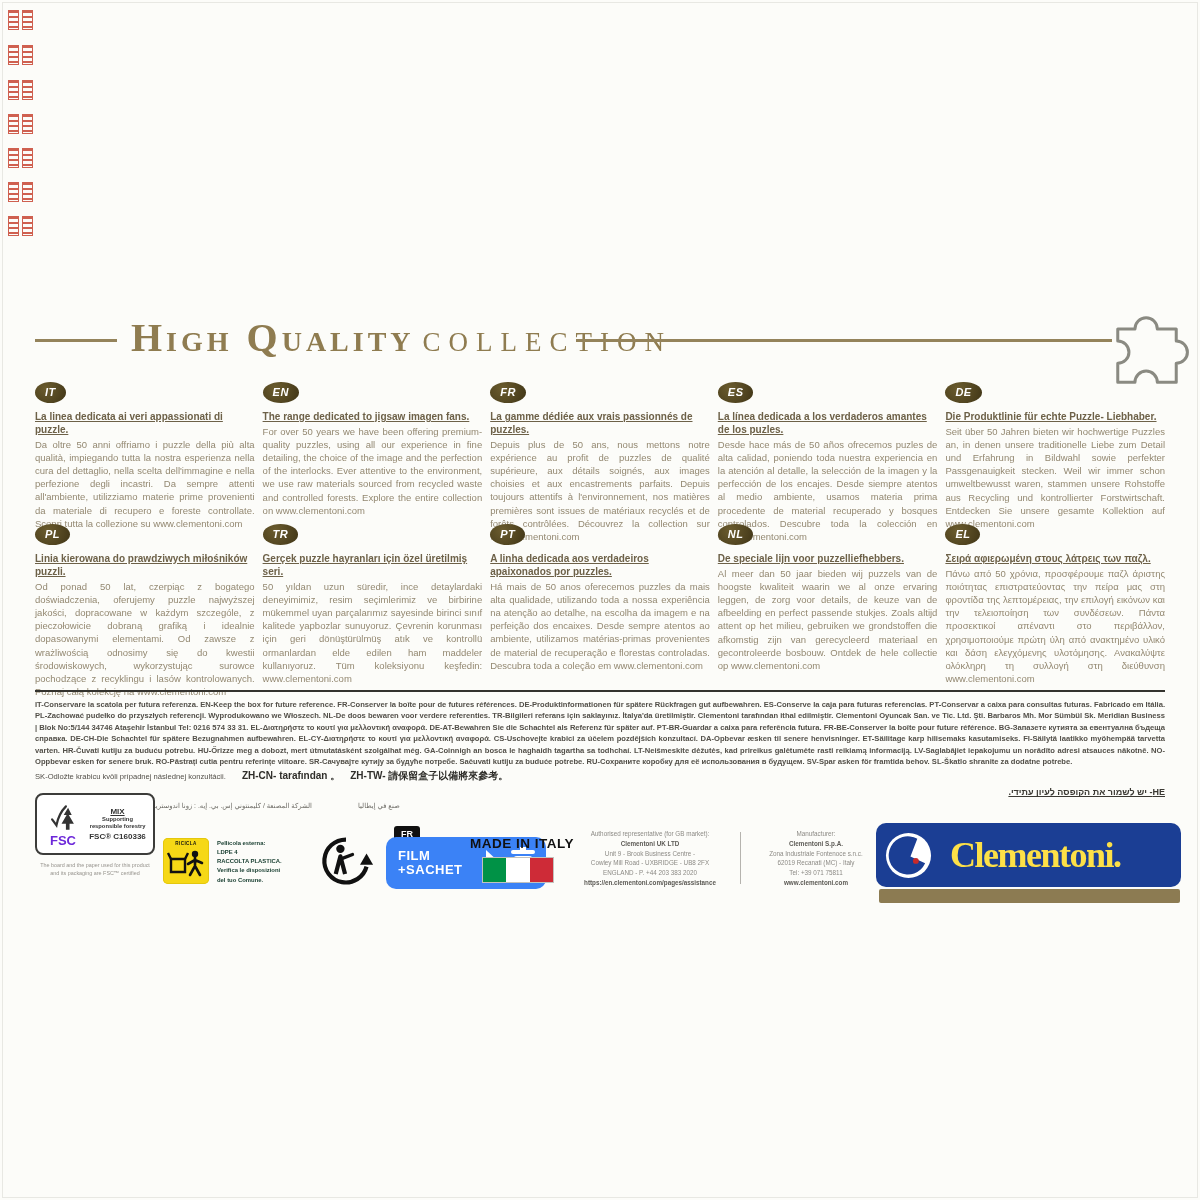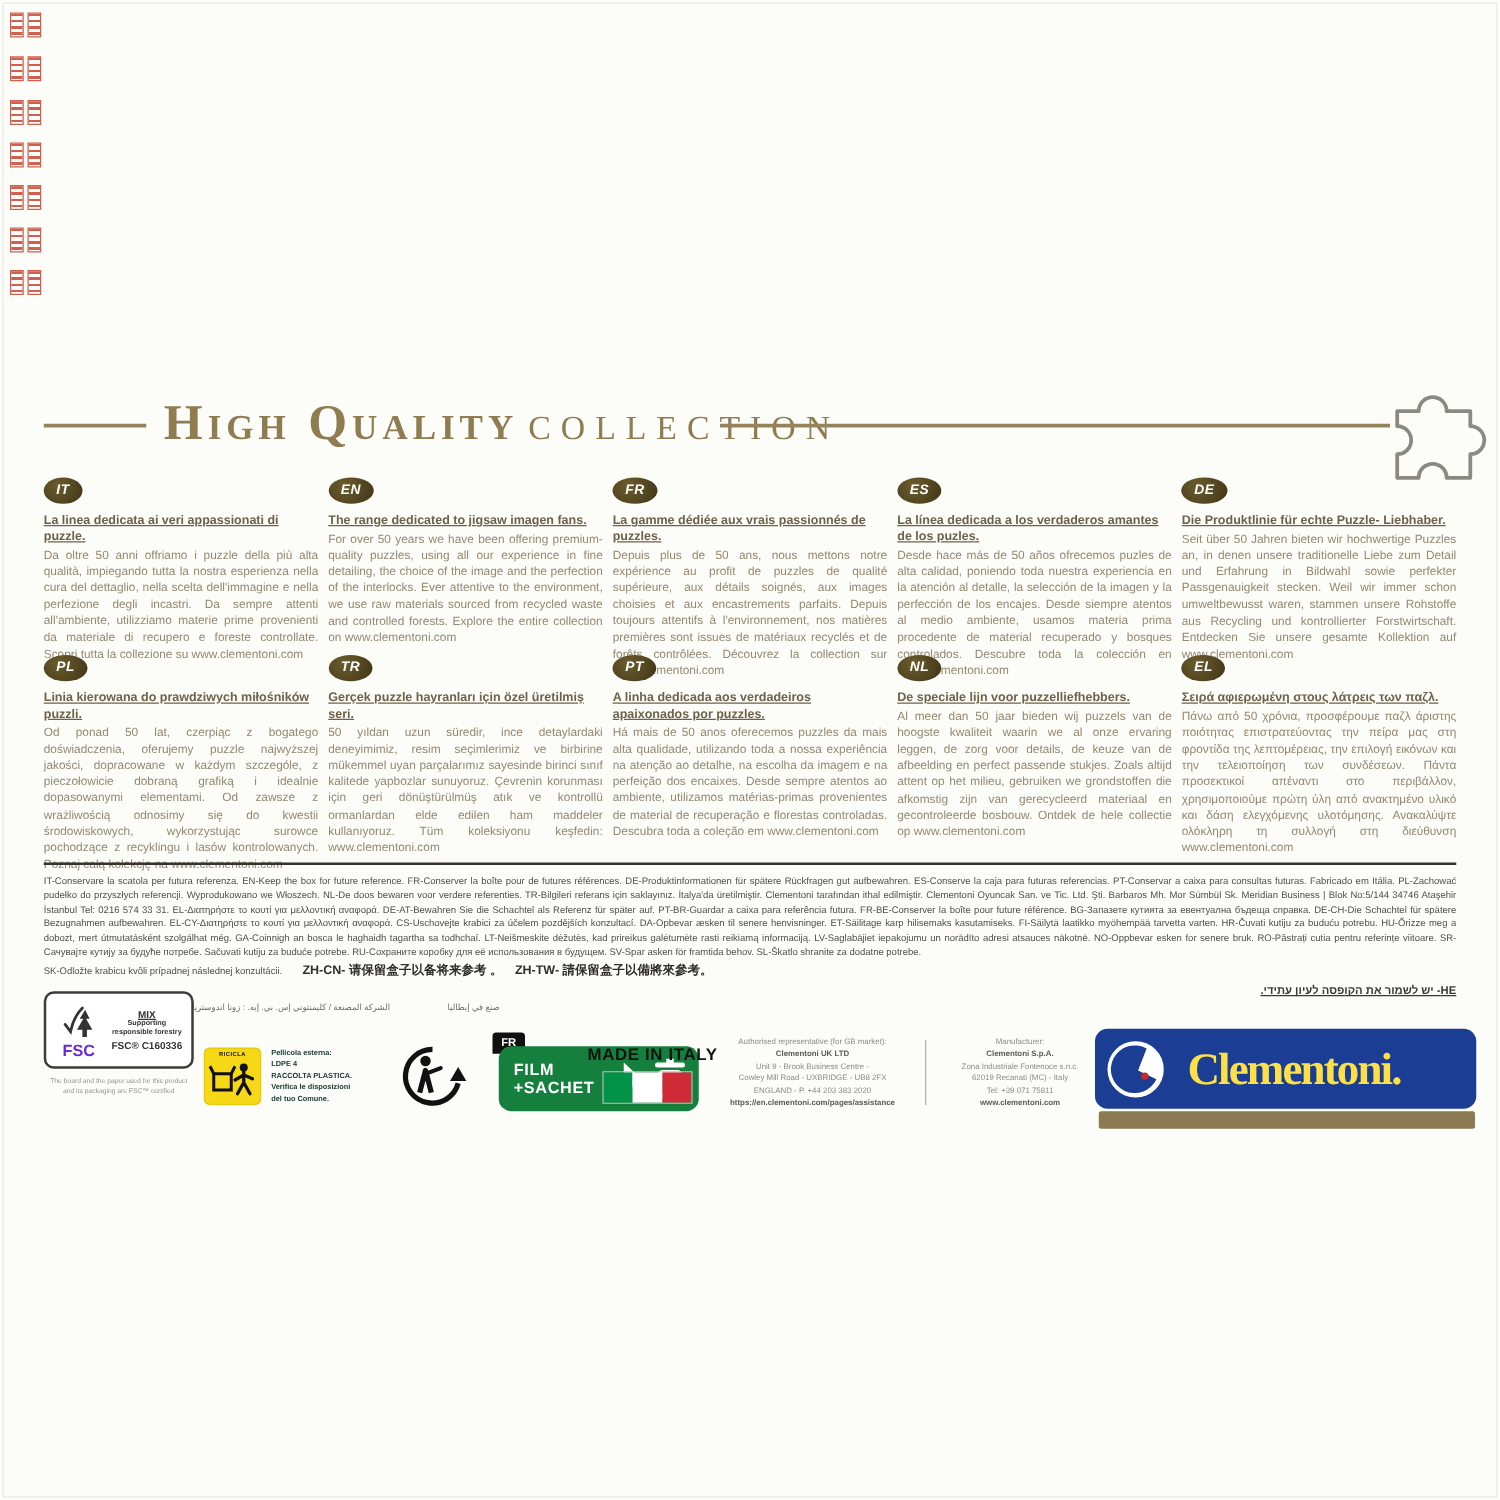--- a/index.html
+++ b/index.html
@@ -28,21 +28,21 @@
   .row1 { top:382px; } .row2 { top:524px; }
   .badge { display:inline-block; background:radial-gradient(circle at 35% 30%, #6b5c2e, #3f3416);
            color:#fff; font-style:italic; font-weight:bold; font-size:11px; letter-spacing:.5px;
            padding:4px 10px 5px; border-radius:50%; margin-bottom:7px; }
   .lang-title { font-size:10px; font-weight:bold; color:#6d6148; line-height:1.3; margin-bottom:2px;text-decoration:underline; }
   .lang-body { font-size:9.5px; color:#938871; line-height:1.38; text-align:justify; }
 
   
   .divider { position:absolute; left:35px; top:690px; width:1130px; height:2px; background:#34332e; }
   .legal { position:absolute; left:35px; top:699px; width:1130px; color:#524f48; }
-  .legal-par { font-size:7.6px; line-height:1.5; text-align:justify; }
+  .legal-par { font-size:7.6px; line-height:1.5; text-align:justify;font-weight:bold; }
   .legal-zh-row { font-size:7.6px; margin-top:2px; }
   .legal-zh-row .zh { font-size:10px; font-weight:bold; color:#2f2e2a; margin-left:14px; }
   .rtl-line { direction:rtl; text-align:right; }
   .he { font-size:9px; font-weight:bold; color:#3b3933; margin-top:4px;text-decoration:underline; }
   .ar { font-size:10.5px; font-weight:bold; color:#3b3933; margin-top:2px; }
   .ar-small { display:flex; flex-direction:row-reverse; justify-content:flex-start; gap:46px;
               font-size:6.8px; color:#6e6c66; margin-top:5px; direction:rtl; }
 
   
   .fsc-box { position:absolute; left:35px; top:793px; width:120px; height:62px;
@@ -61,21 +61,21 @@
                border-radius:5px; text-align:center; padding-top:3px; box-shadow:0 0 0 1px #e4c70e inset; }
   .yellow-ic .yl { font-size:4.6px; font-weight:bold; color:#111; letter-spacing:.4px; }
   .plastic-txt { position:absolute; left:217px; top:839px; width:112px;
                  font-size:5.9px; font-weight:bold; color:#143b2d; line-height:1.55; }
 
   .triman { position:absolute; left:318px; top:833px; width:56px; height:56px; }
 
   .fs-badge { position:absolute; left:382px; top:826px; width:160px; height:64px; }
   .fs-tab { position:absolute; left:12px; top:0; width:26px; height:17px; background:#101010; color:#fff;
             font-size:9px; font-weight:bold; text-align:center; line-height:17px; border-radius:3px 3px 0 0; }
-  .fs-main { position:absolute; left:17px; top:11px; width:160px; height:52px; background:#15803d;
+  .fs-main { position:absolute; left:4px; top:11px; width:160px; height:52px; background:#3b82f6;
              border-radius:10px; display:flex; align-items:center; padding:0 8px 0 12px; }
   .fs-text { color:#fff; font-weight:bold; font-size:13px; line-height:1.1; letter-spacing:.5px; flex:1; }
   .fs-arrow { width:0; height:0; border-top:13px solid transparent; border-bottom:13px solid transparent;
               border-left:14px solid #fff; margin-right:8px; }
 
   .mii { position:absolute; left:470px; top:836px; width:96px; text-align:center; }
   .mii-txt { font-size:13.5px; font-weight:bold; color:#111; letter-spacing:.5px; white-space:nowrap; }
   .flag { margin:6px auto 0; width:72px; height:26px; border:1px solid #c2c2bd; display:flex; }
   .flag i { flex:1; } .flag .g{background:#009246;} .flag .w{background:#fff;} .flag .r{background:#ce2b37;}
 
@@ -190,21 +190,21 @@
     <div class="lang-title">Σειρά αφιερωμένη στους λάτρεις των παζλ.</div>
     <div class="lang-body">Πάνω από 50 χρόνια, προσφέρουμε παζλ άριστης ποιότητας επιστρατεύοντας την πείρα μας στη φροντίδα της λεπτομέρειας, την επιλογή εικόνων και την τελειοποίηση των συνδέσεων. Πάντα προσεκτικοί απέναντι στο περιβάλλον, χρησιμοποιούμε πρώτη ύλη από ανακτημένο υλικό και δάση ελεγχόμενης υλοτόμησης. Ανακαλύψτε ολόκληρη τη συλλογή στη διεύθυνση www.clementoni.com</div>
   </div>
 </div>
 
 <div class="divider"></div>
 <div class="legal">
   <div class="legal-par">IT-Conservare la scatola per futura referenza. EN-Keep the box for future reference. FR-Conserver la boîte pour de futures références. DE-Produktinformationen für spätere Rückfragen gut aufbewahren. ES-Conserve la caja para futuras referencias. PT-Conservar a caixa para consultas futuras. Fabricado em Itália. PL-Zachować pudełko do przyszłych referencji. Wyprodukowano we Włoszech. NL-De doos bewaren voor verdere referenties. TR-Bilgileri referans için saklayınız. İtalya'da üretilmiştir. Clementoni tarafından ithal edilmiştir. Clementoni Oyuncak San. ve Tic. Ltd. Şti. Barbaros Mh. Mor Sümbül Sk. Meridian Business | Blok No:5/144 34746 Ataşehir İstanbul Tel: 0216 574 33 31. EL-Διατηρήστε το κουτί για μελλοντική αναφορά. DE-AT-Bewahren Sie die Schachtel als Referenz für später auf. PT-BR-Guardar a caixa para referência futura. FR-BE-Conserver la boîte pour future référence. BG-Запазете кутията за евентуална бъдеща справка. DE-CH-Die Schachtel für spätere Bezugnahmen aufbewahren. EL-CY-Διατηρήστε το κουτί για μελλοντική αναφορά. CS-Uschovejte krabici za účelem pozdějších konzultací. DA-Opbevar æsken til senere henvisninger. ET-Säilitage karp hilisemaks kasutamiseks. FI-Säilytä laatikko myöhempää tarvetta varten. HR-Čuvati kutiju za buduću potrebu. HU-Őrizze meg a dobozt, mert útmutatásként szolgálhat még. GA-Coinnigh an bosca le haghaidh tagartha sa todhchaí. LT-Neišmeskite dėžutės, kad prireikus galėtumėte rasti reikiamą informaciją. LV-Saglabājiet iepakojumu un norādīto adresi atsauces nākotnē. NO-Oppbevar esken for senere bruk. RO-Păstrați cutia pentru referințe viitoare. SR-Сачувајте кутију за будуће потребе. Sačuvati kutiju za buduće potrebe. RU-Сохраните коробку для её использования в будущем. SV-Spar asken för framtida behov. SL-Škatlo shranite za dodatne potrebe.</div>
   <div class="legal-zh-row">
     <span>SK-Odložte krabicu kvôli prípadnej následnej konzultácii.</span>
-    <span class="zh">ZH-CN- 请保留盒子以备将来参考 。　ZH-TW- 請保留盒子以備將來參考。</span>
+    <span class="zh">ZH-CN- tarafından 。　ZH-TW- 請保留盒子以備將來參考。</span>
   </div>
   <div class="rtl-line he">HE- יש לשמור את הקופסה לעיון עתידי.</div>
   <div class="ar-small">
     <span>الشركة المصنعة / كليمنتوني إس. بي. إيه. : زونا اندوستريالي فونتينوتشي - ريكاناتي ماشيراتا - إيطاليا</span>
     <span>صنع في إيطاليا</span>
   </div>
 </div>
 
 <div class="fsc-box">
   <div class="fsc-left">

